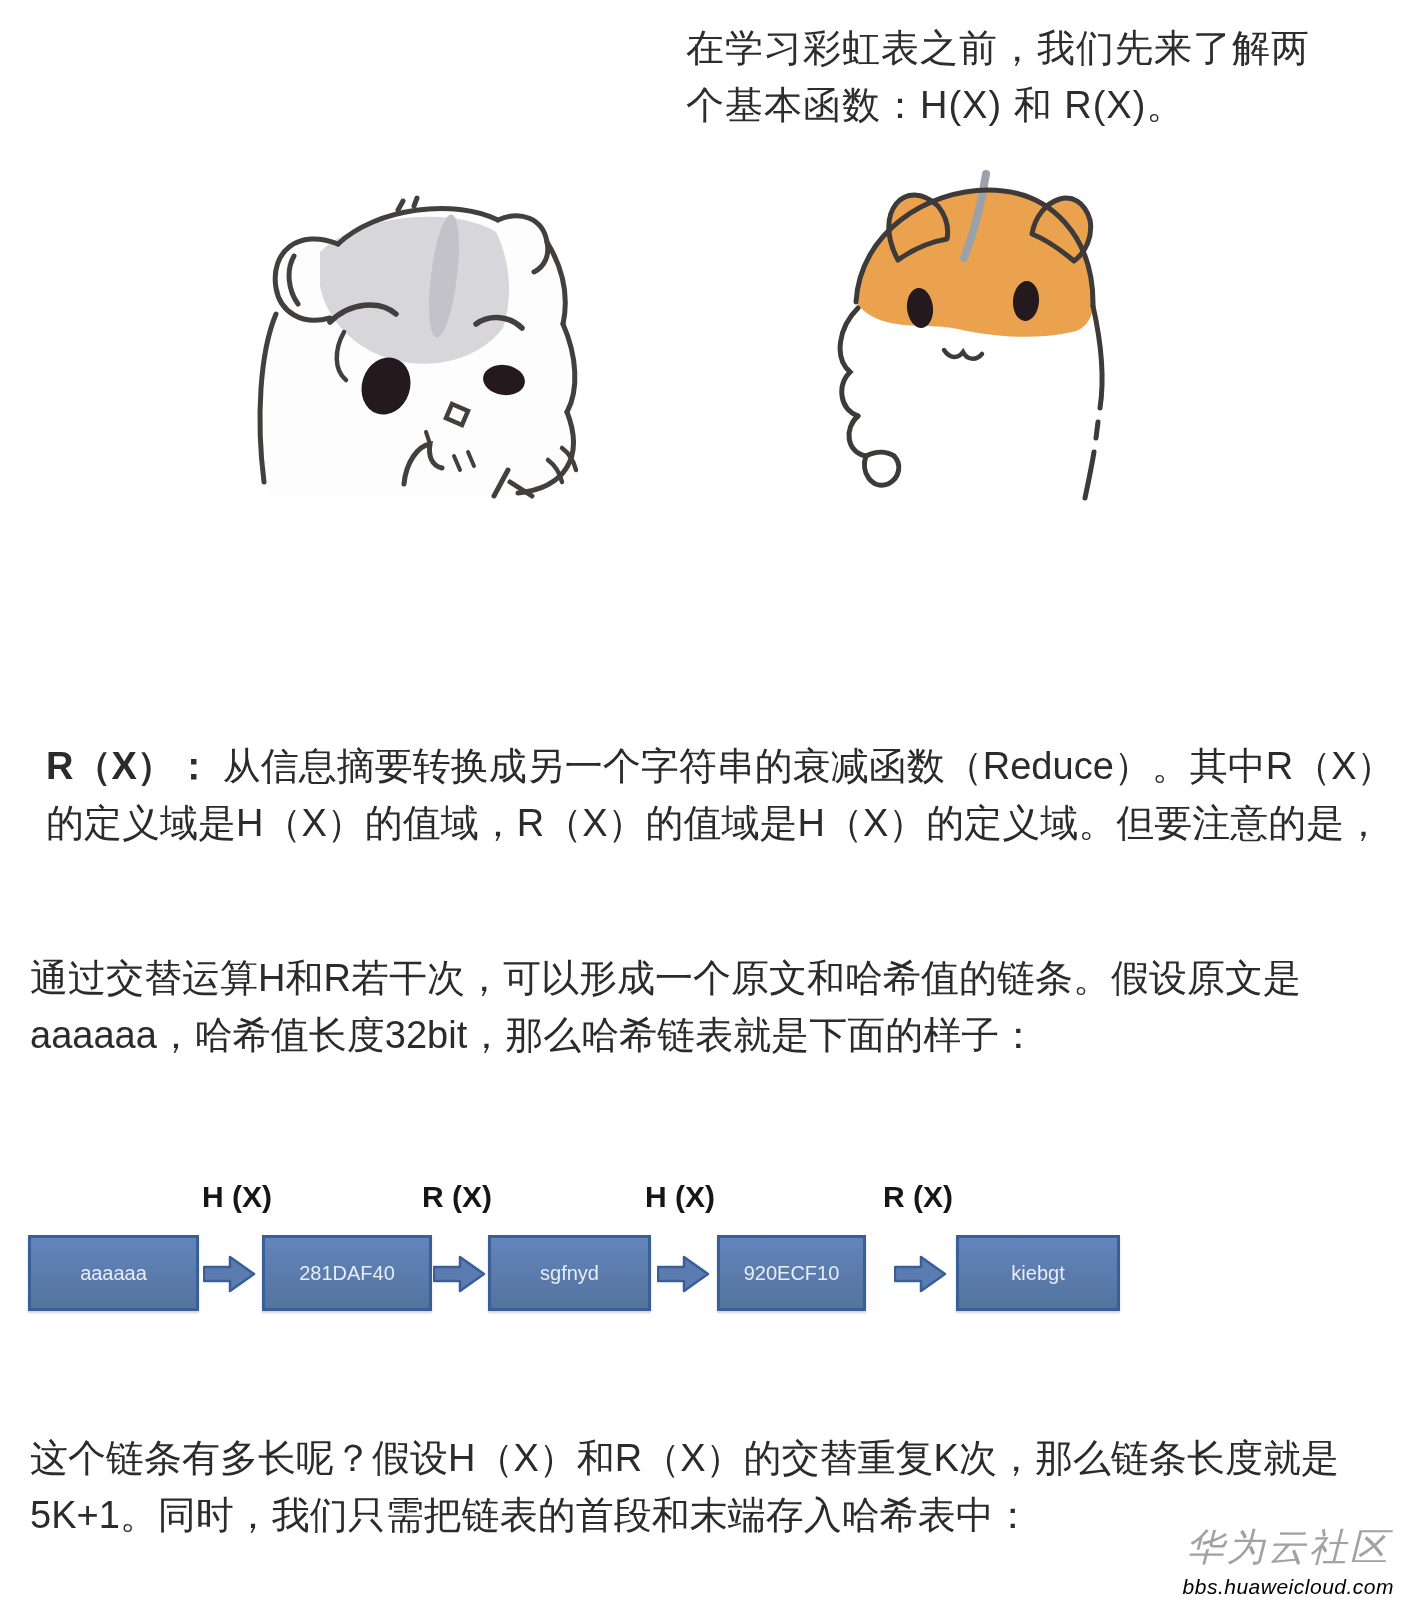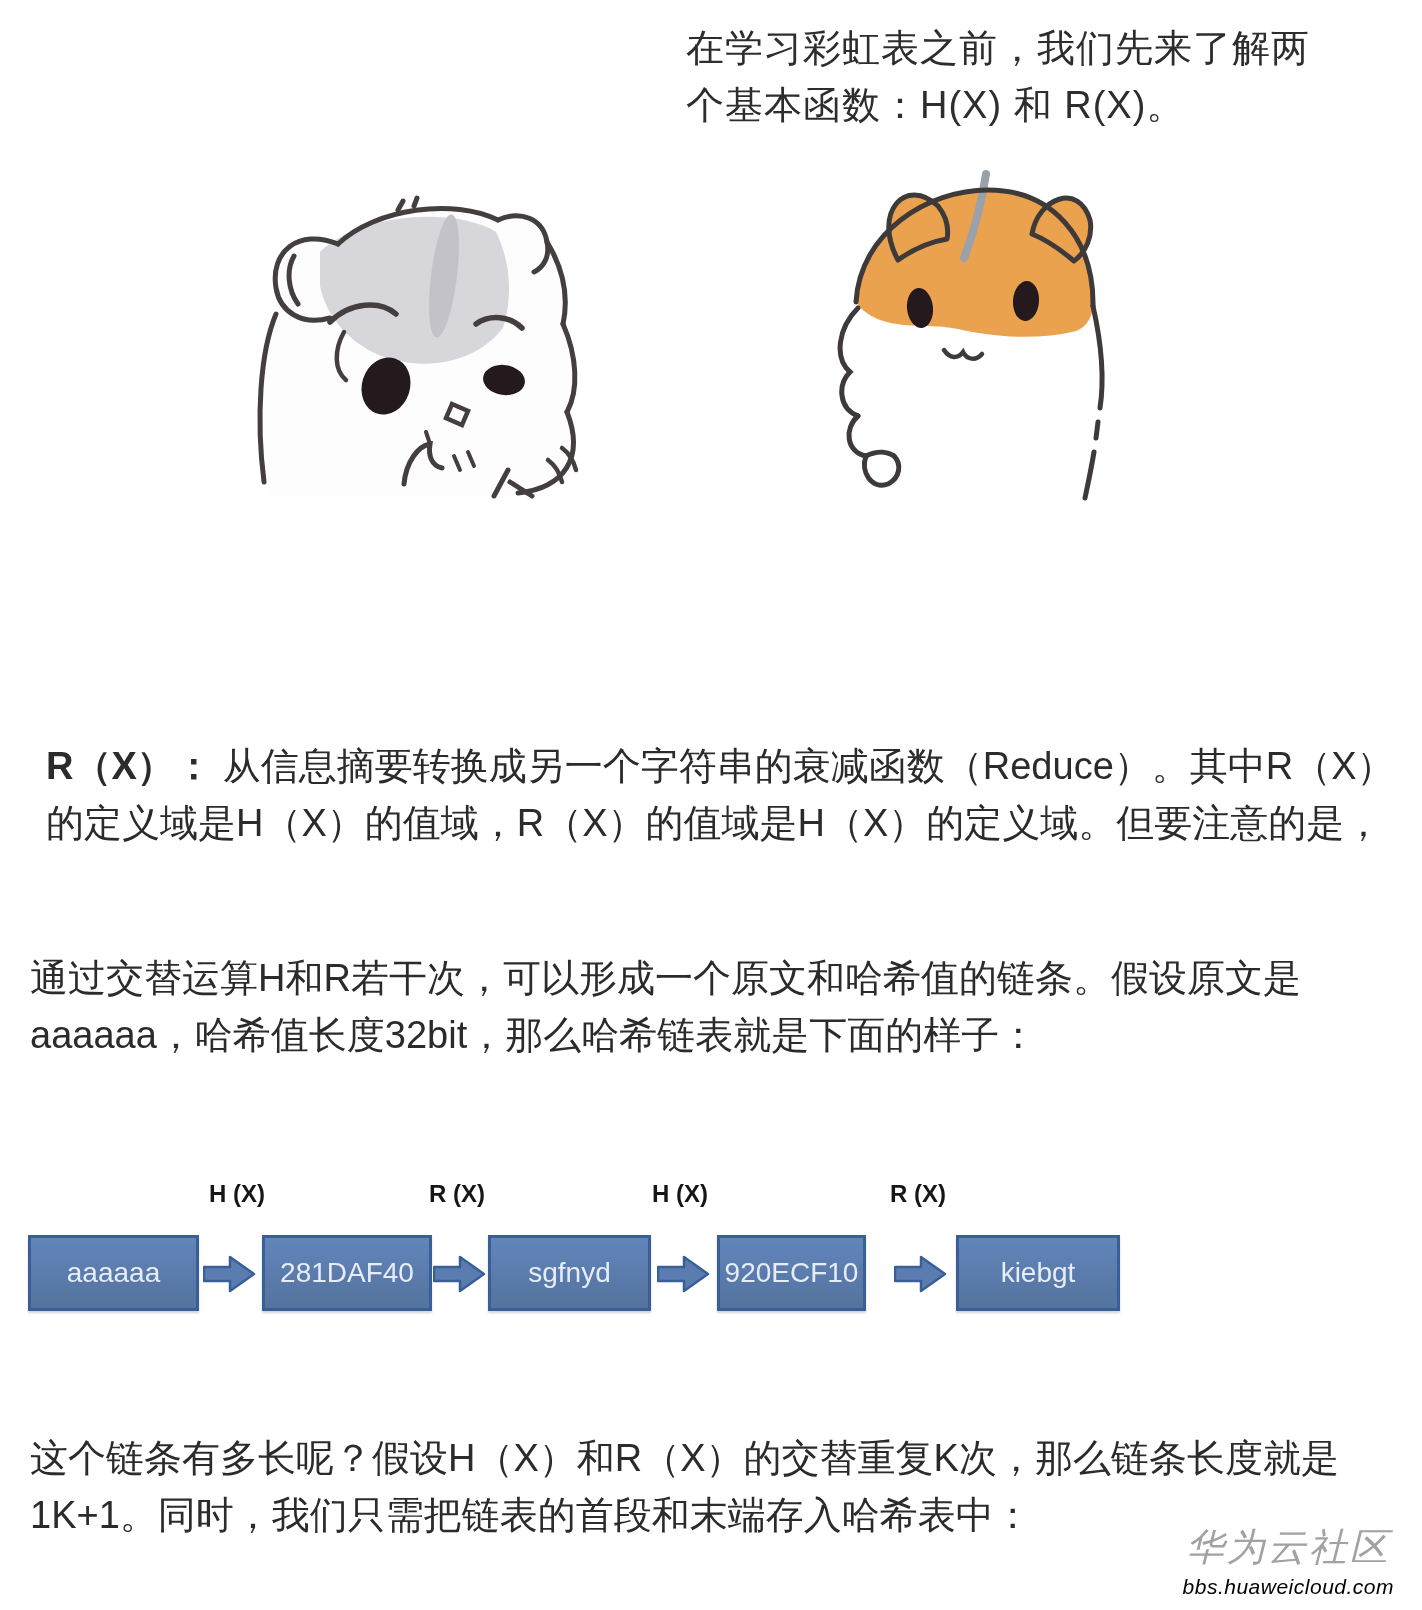--- a/index.html
+++ b/index.html
@@ -27,27 +27,27 @@
   }
   .lead { font-weight:700; margin-right:10px; }
   .p1 { top:620px; }
   .p2 { top:738px;margin-left:16px; }
   .p3 { top:950px; }
   .p4 { top:1430px; }
   
   .diagram { position:absolute; left:0; top:1150px; width:1422px; height:175px; }
   .chain-label {
     position:absolute; top:30px; transform:translateX(-50%);
-    font-size:24px; font-weight:600; color:#161616; white-space:nowrap;
+    font-size:30px; font-weight:600; color:#161616; white-space:nowrap;
   }
   .chain-box {
     position:absolute; top:85px; height:76px; box-sizing:border-box;
     border:3px solid #3a5f96;
     background:linear-gradient(180deg,#6285bb 0%,#5a7bab 55%,#54749e 100%);
-    color:#e6edf7; font-size:28px;
+    color:#e6edf7; font-size:20px;
     display:flex; align-items:center; justify-content:center;
     box-shadow:0 2px 2px rgba(60,80,110,0.25);
   }
   .chain-arrow { position:absolute; top:104px; width:54px; height:40px; }
   
   .watermark { position:absolute; right:28px; top:1522px; text-align:center;font-style:italic; }
   .wm-title { font-size:38px; color:#a2a2a2; letter-spacing:3px; }
   .wm-url   { font-size:21px; color:#000000; margin-top:2px; letter-spacing:0.5px; }
 </style>
 </head>
@@ -143,21 +143,21 @@
     <svg class="chain-arrow" style="left:657px" viewBox="0 0 54 40">
         <polygon points="1,13 27,13 27,3 51,20 27,37 27,27 1,27" fill="#5b7cb1" stroke="#3a5f96" stroke-width="2.5" stroke-linejoin="round"></polygon>
       </svg>
     <svg class="chain-arrow" style="left:894px" viewBox="0 0 54 40">
         <polygon points="1,13 27,13 27,3 51,20 27,37 27,27 1,27" fill="#5b7cb1" stroke="#3a5f96" stroke-width="2.5" stroke-linejoin="round"></polygon>
       </svg>
   </div>
 
   <div class="para p4">
     <div>这个链条有多长呢？假设H（X）和R（X）的交替重复K次，那么链条长度就是</div>
-    <div>1K+1。同时，我们只需把链表的首段和末端存入哈希表中：</div>
+    <div>5K+1。同时，我们只需把链表的首段和末端存入哈希表中：</div>
   </div>
 
   <div class="watermark">
     <div class="wm-title">华为云社区</div>
     <div class="wm-url">bbs.huaweicloud.com</div>
   </div>
 
 </div>
 
 </body></html>

